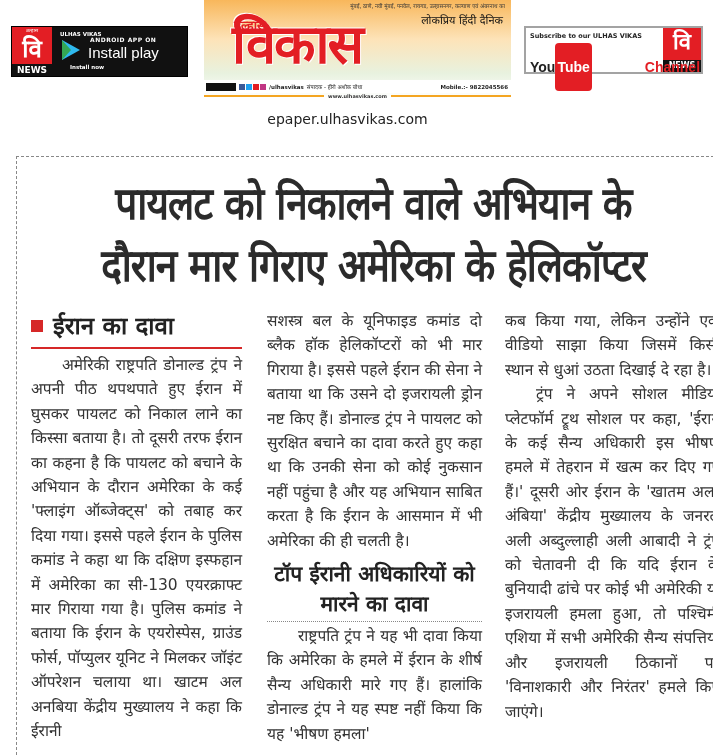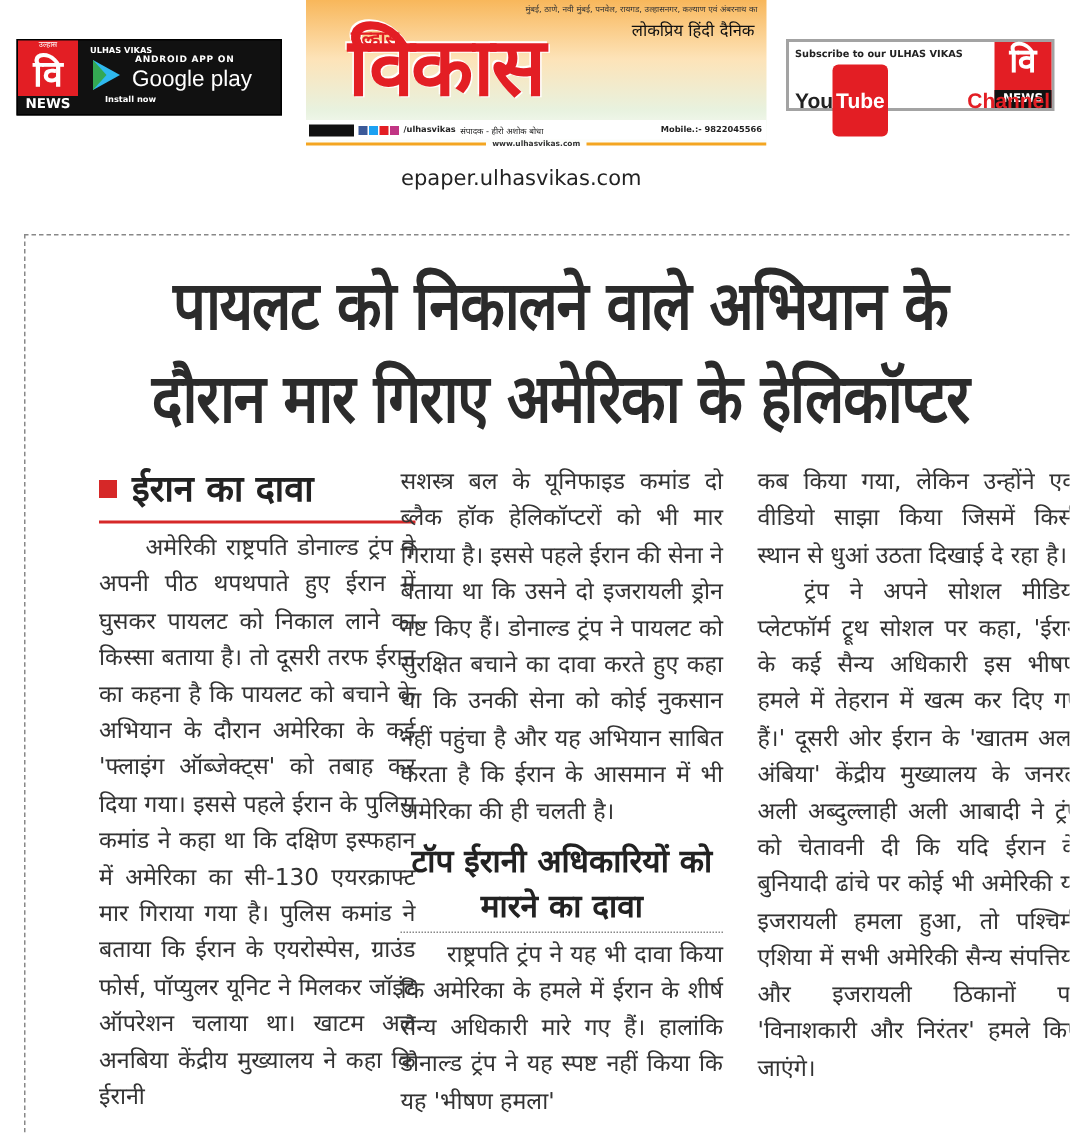--- a/index.html
+++ b/index.html
@@ -47,21 +47,21 @@
 
   .site-info { position:absolute; left:0; top:110px; width:695px; text-align:center; font-family:"DejaVu Sans", sans-serif; font-size:14px; line-height:19px; color:#222; }
 
   
   .article { position:absolute; left:16px; top:156px; width:713px; height:599px; border-top:1px dashed #888; border-left:1px dashed #888; box-sizing:border-box;padding-left:17px; }
   .headline { position:absolute; left:0; top:16px; width:713px; text-align:center; font-family:"DejaVu Sans", sans-serif; font-weight:bold; color:#2b2b2b; font-size:45px; line-height:62px; letter-spacing:-1px; transform:scaleX(0.86); transform-origin:center; white-space:nowrap; }
 
   .col { position:absolute; top:152px; font-family:"DejaVu Sans", sans-serif; font-size:15.5px; line-height:24.4px; color:#333; text-align:justify; }
   .col p { margin:0; }
   .indent { text-indent:2em; }
-  .col1 { left:14px; width:211px;margin-left:35px; }
+  .col1 { left:14px; width:211px; }
   .col2 { left:250px; width:215px; }
   .col3 { left:488px; width:215px; }
   .col2 { border-left:0; }
   .subhead { display:flex; align-items:center; font-weight:bold; font-size:24px; line-height:34px; color:#222; border-bottom:2px solid #d62828; padding-bottom:4px; margin-bottom:4px; }
   .subhead .sq { width:12px; height:12px; background:#d62828; margin-right:10px; }
   .subhead2 { font-weight:bold; font-size:21px; line-height:30px; color:#222; border-bottom:1px dotted #888; padding-bottom:2px; margin:6px 0 2px 0; text-align:center; }
 </style>
 </head>
 <body>
 
@@ -70,21 +70,21 @@
     <div class="vnews">
       <span class="v-small">उल्हास</span>
       <span class="v-glyph">वि</span>
       <span class="news">NEWS</span>
     </div>
     <div class="gp-right">
       <span class="gp-brand">ULHAS VIKAS</span>
       <span class="gp-android">ANDROID APP ON</span>
       <span class="gp-play"></span>
       <span class="gp-play2"></span>
-      <span class="gp-google">Google play</span>
+      <span class="gp-google">Install play</span>
       <span class="gp-install">Install now</span>
     </div>
   </div>
 
   <div class="logo">
     <span class="logo-cities">मुंबई, ठाणे, नवी मुंबई, पनवेल, रायगड, उल्हासनगर, कल्याण एवं अंबरनाथ का</span>
     <span class="logo-tag">लोकप्रिय हिंदी दैनिक</span>
     <span class="logo-main">विकास</span>
     <span class="logo-small">उल्हास</span>
     <div class="logo-bar">

